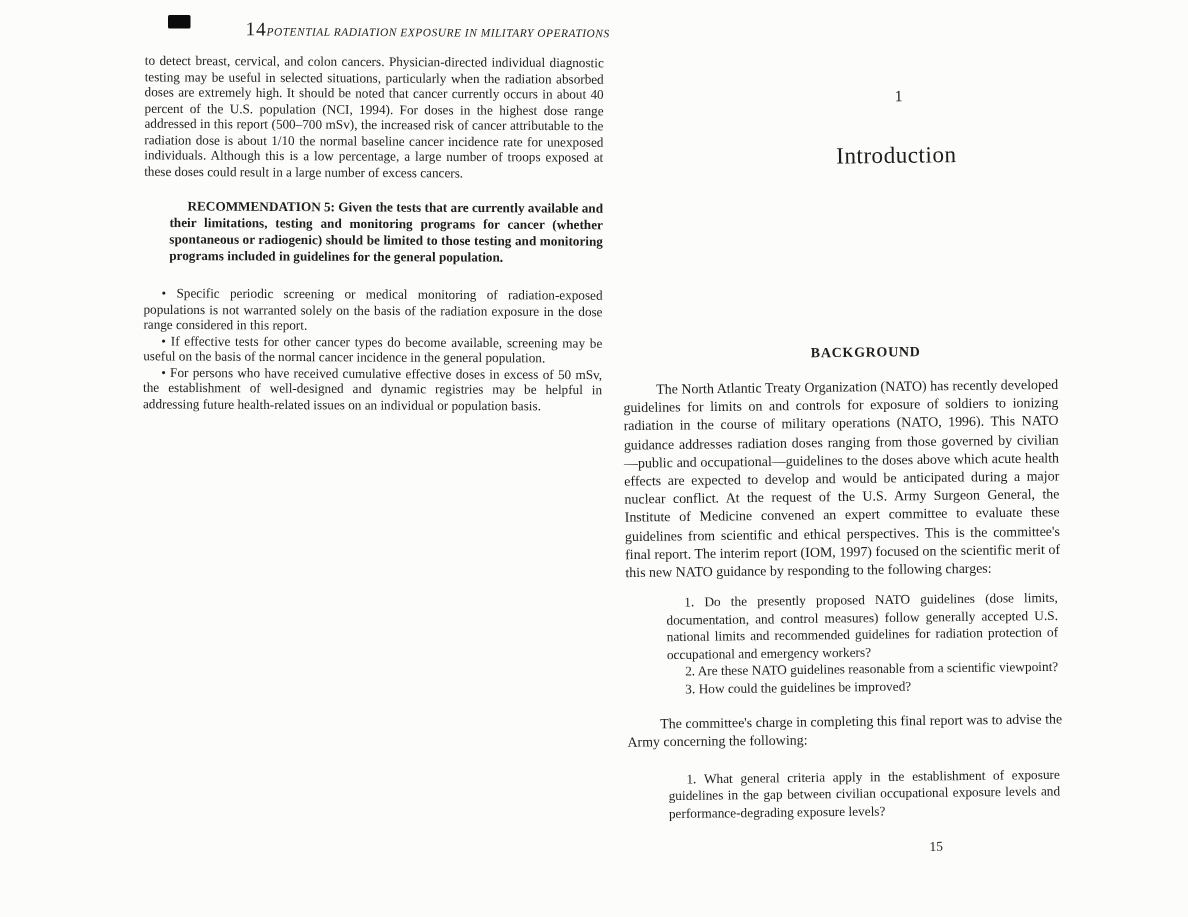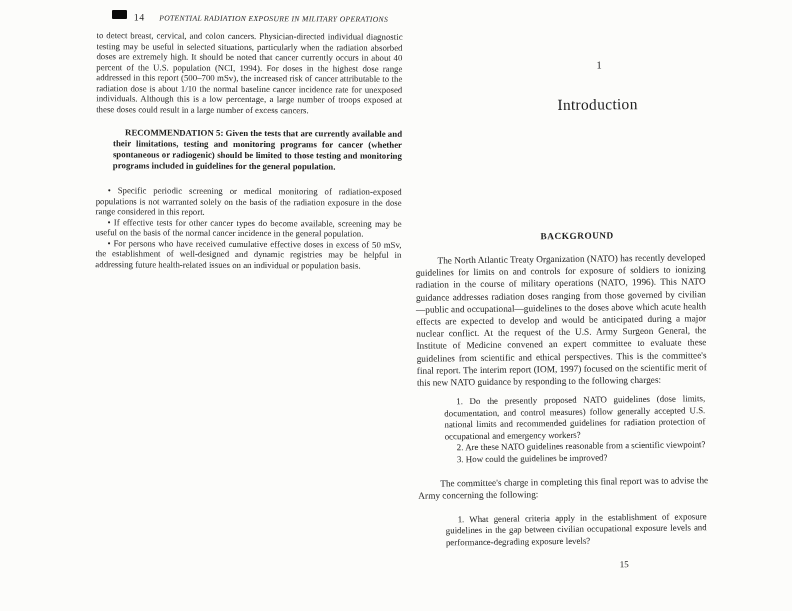--- a/index.html
+++ b/index.html
@@ -24,21 +24,22 @@
     width: 306px;
     transform: rotate(0.3deg);
     transform-origin: center;
   }
   .running-head {
     display: flex;
     align-items: baseline;
     margin-bottom: 8px;
   }
   .pageno-left {
-    font-size: 10px;
+    font-size: 13px;
+    margin-left: 30px;
     letter-spacing: 0.5px;
     padding-left: 37px;
   }
   .head-title {
     flex: 1;
     text-align: center;
     font-style: italic;
     font-size: 7.6px;
     letter-spacing: 0.35px;
     white-space: nowrap;

